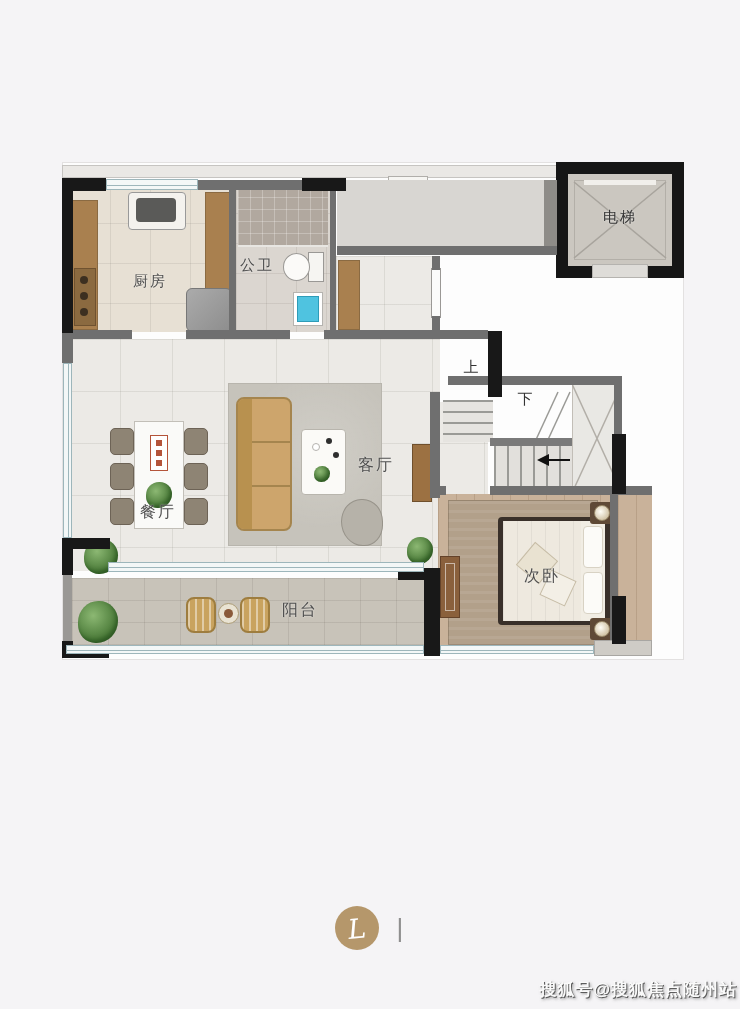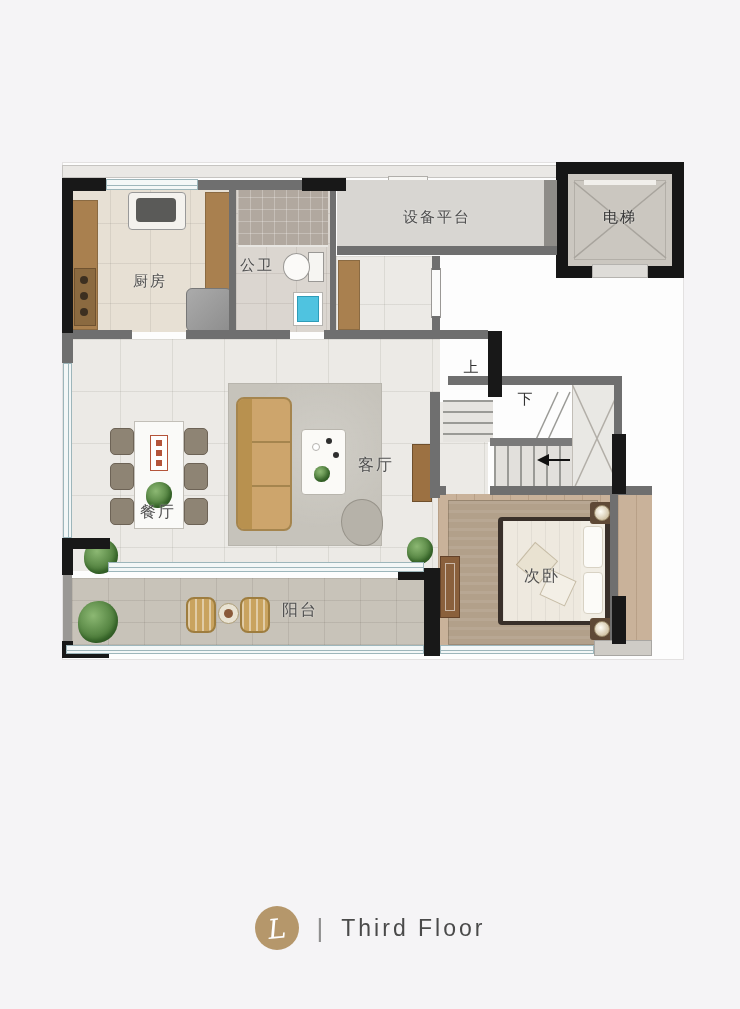--- a/index.html
+++ b/index.html
@@ -174,31 +174,30 @@
   <div class="wallb" style="left:612px;top:596px;width:14px;height:48px;"></div>
 
   <div class="window win-h" style="left:106px;top:179px;width:92px;height:11px;"></div>
   <div class="window win-v" style="left:63px;top:363px;width:9px;height:175px;"></div>
   <div class="window win-h" style="left:108px;top:562px;width:316px;height:10px;"></div>
   <div class="window win-h" style="left:66px;top:645px;width:358px;height:9px;"></div>
   <div class="window win-h" style="left:440px;top:645px;width:154px;height:9px;"></div>
 
   <div class="label sm" style="left:110px;top:272px;width:80px;">厨房</div>
   <div class="label sm" style="left:225px;top:256px;width:64px;">公卫</div>
-  <div class="label sm" style="left:327px;top:208px;width:220px;">设备平台</div>
   <div class="label sm" style="left:568px;top:208px;width:104px;color:#333;">电梯</div>
   <div class="label" style="left:344px;top:455px;width:64px;">客厅</div>
   <div class="label" style="left:126px;top:502px;width:64px;">餐厅</div>
   <div class="label" style="left:510px;top:566px;width:64px;">次卧</div>
   <div class="label" style="left:268px;top:600px;width:64px;">阳台</div>
   <div class="label sm" style="left:458px;top:358px;width:28px;color:#333;">上</div>
   <div class="label sm" style="left:512px;top:390px;width:28px;color:#333;">下</div>
 
   <div class="footer-row">
     <div class="logo-circle">
       <span class="logo-letter">L</span>
     </div>
     <span class="sep">|</span>
-    <span class="title-en">Third Floor</span>
   </div>
 
+  <div class="watermark">搜狐号@搜狐焦点随州站</div>
 
 </div>
 
 </body></html>

